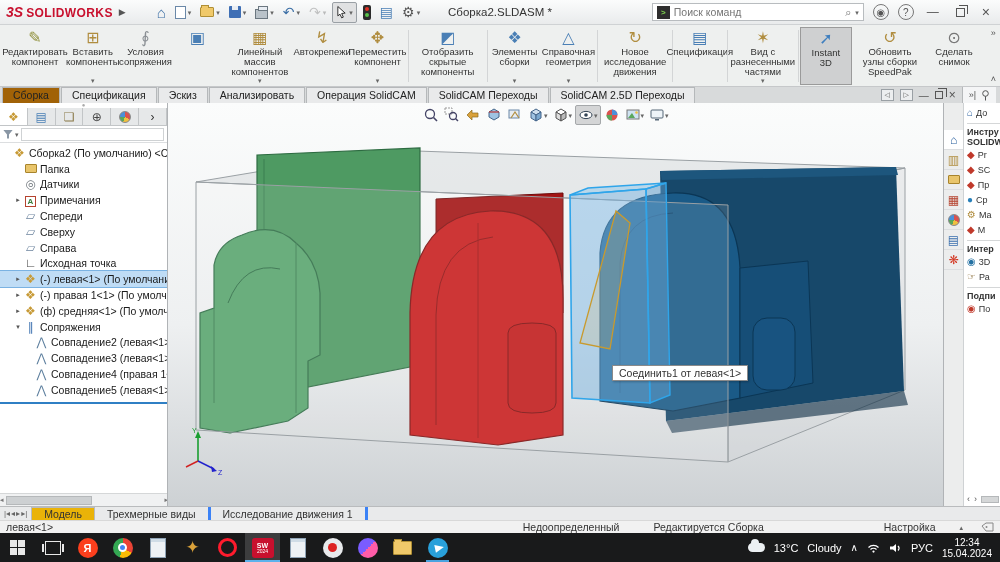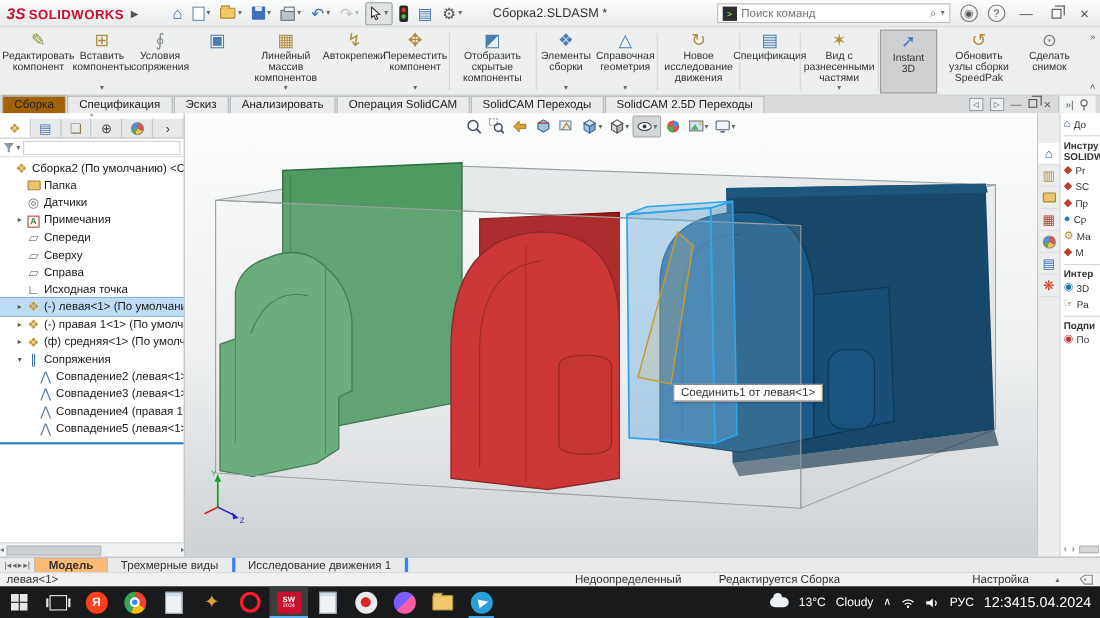--- a/index.html
+++ b/index.html
@@ -73,50 +73,50 @@
 .trow .tlabel{margin-left:2px}
 .trow.selected{background:#bfdcf5;outline:1px solid #7ab2e2}
 #rollback{height:2px;background:#2f7fc4;margin-top:4px}
 #lhscroll{position:absolute;left:0;bottom:0;width:168px;height:13px;background:#f0f1f2;border-top:1px solid #d5d7d8;display:flex;align-items:center;font-size:7px;color:#777}
 #lhscroll .thumb{height:9px;background:#cdd0d2;border:1px solid #b5b8ba;width:86px;margin:0 2px}
 
 #viewport{left:168px;top:103px;width:775px;height:403px;background:linear-gradient(180deg,#fbfcfc 0%,#eef0f1 55%,#cdd1d4 100%);overflow:hidden}
 #hud{position:absolute;left:250px;top:1px;display:flex;align-items:center;gap:1px;padding:1px 3px}
 .hudbtn{display:flex;align-items:center;padding:1px 2px;border-radius:2px}
 .hudbtn.active{background:#d4d5d6;border:1px solid #a5a8aa}
-#tooltip{position:absolute;left:444px;top:246px;background:#fff;border:1px solid #8a8a8a;padding:1px 6px;font-size:10.5px;color:#333;box-shadow:1px 1px 2px rgba(0,0,0,.25);white-space:nowrap}
+#tooltip{position:absolute;left:444px;top:262px;background:#fff;border:1px solid #8a8a8a;padding:1px 6px;font-size:10.5px;color:#333;box-shadow:1px 1px 2px rgba(0,0,0,.25);white-space:nowrap}
 
 #taskpane{left:943px;top:103px;width:57px;height:403px;background:#fff;border-left:1px solid #b0b3b6;display:flex}
 #tpstrip{width:20px;background:#eceded;border-right:1px solid #cfd2d4;padding-top:27px;display:flex;flex-direction:column}
 .tptab{height:20px;display:flex;align-items:center;justify-content:center;font-size:12px;border-bottom:1px solid #dcdee0}
 .tptab.active{background:#fff}
 #tpbody{flex:1;overflow:hidden;padding:2px 0 0 3px;position:relative}
 .tprow{height:15px;display:flex;align-items:center;gap:3px;font-size:9px;color:#333;white-space:nowrap}
 .tphead{font-weight:bold;font-size:9px;color:#333;border-top:1px solid #d5d7d8;margin-top:3px;padding-top:3px;white-space:nowrap}
 .tpsub{font-weight:bold;font-size:9px;color:#333;white-space:nowrap}
 #tpnav{position:absolute;bottom:2px;left:0;right:0;display:flex;align-items:center;gap:4px;font-size:9px;color:#555;padding-left:3px}
 #tpnav .sb{width:18px;height:7px;background:#d5d7d8;border:1px solid #b5b8ba}
 
 #modeltabs{left:0;top:506px;width:1000px;height:14px;background:#e9eaeb;border-top:1px solid #b9bbbd;display:flex;align-items:stretch}
 #mtnav{display:flex;align-items:center;gap:1px;padding:0 4px;color:#666;font-size:8px}
 .mtab{padding:0 12px;display:flex;align-items:center;border-right:3px solid #3b82f6;font-size:10.5px;color:#333;white-space:nowrap}
-.mtab.active{background:#fdba74;font-weight:bold;border:1px solid #b9bbbd;border-bottom:none}
+.mtab.active{background:#eab308;font-weight:normal;border:1px solid #b9bbbd;border-bottom:none}
 #statusbar{left:0;top:520px;width:1000px;height:13px;background:#f1f1f1;border-top:1px solid #d8d8d8;display:flex;align-items:center;font-size:10.5px;color:#333;padding:0 6px}
 #sb-mid{margin-left:auto;display:flex;align-items:center}
 
 #taskbar{left:0;top:533px;width:1000px;height:29px;background:#191a1b;display:flex;align-items:stretch;color:#fff}
 .tbapp{width:35px;display:flex;align-items:center;justify-content:center;position:relative}
 .tbapp.active{background:#3c3d3e}
 .tbapp .run{position:absolute;bottom:0;left:6px;right:6px;height:2px;background:#4aa3e0}
 .tbapp.active .run{left:0;right:0;background:#5db2ec}
 .circ{width:20px;height:20px;border-radius:50%;display:flex;align-items:center;justify-content:center;font-weight:bold}
 #tray{margin-left:auto;display:flex;align-items:center;gap:9px;padding-right:8px;font-size:11px}
 .cloud{width:17px;height:9px;background:#ecf0f3;border-radius:8px;position:relative;display:inline-block}
 .cloud:before{content:'';position:absolute;left:3px;top:-4px;width:8px;height:8px;border-radius:50%;background:#ecf0f3}
-#clock{display:flex;flex-direction:row;align-items:flex-start;font-size:13px;line-height:11px}
+#clock{display:flex;flex-direction:column;align-items:center;font-size:10px;line-height:11px}
 .swbox{width:22px;height:20px;background:#c8102e;border-radius:3px;color:#fff;display:flex;flex-direction:column;align-items:center;justify-content:center;line-height:1}
 .swbox .t1{font-size:7px;font-weight:bold}
 .swbox .t2{font-size:5px}
 .noteic{width:16px;height:20px;background:#eef2f5;border:1px solid #8fa3b5;box-shadow:inset 0 3px 0 #cfdce6}
 .chrome{width:20px;height:20px;border-radius:50%;background:conic-gradient(#ea4335 0 120deg,#fbbc05 120deg 200deg,#34a853 200deg 360deg);display:flex;align-items:center;justify-content:center}
 .chrome i{width:9px;height:9px;border-radius:50%;background:#4285f4;border:2px solid #fff}
 .obs{width:20px;height:20px;border-radius:50%;background:#e8eaec;display:flex;align-items:center;justify-content:center}
 .obs i{width:9px;height:9px;border-radius:50%;background:#d22}
 .paint{width:20px;height:20px;border-radius:50%;background:linear-gradient(135deg,#7a5cff 0 50%,#ff5ca8 50%)}
 .tgplane{width:0;height:0;border-left:9px solid #fff;border-top:4px solid transparent;border-bottom:4px solid transparent;transform:rotate(-12deg);margin-left:3px}

